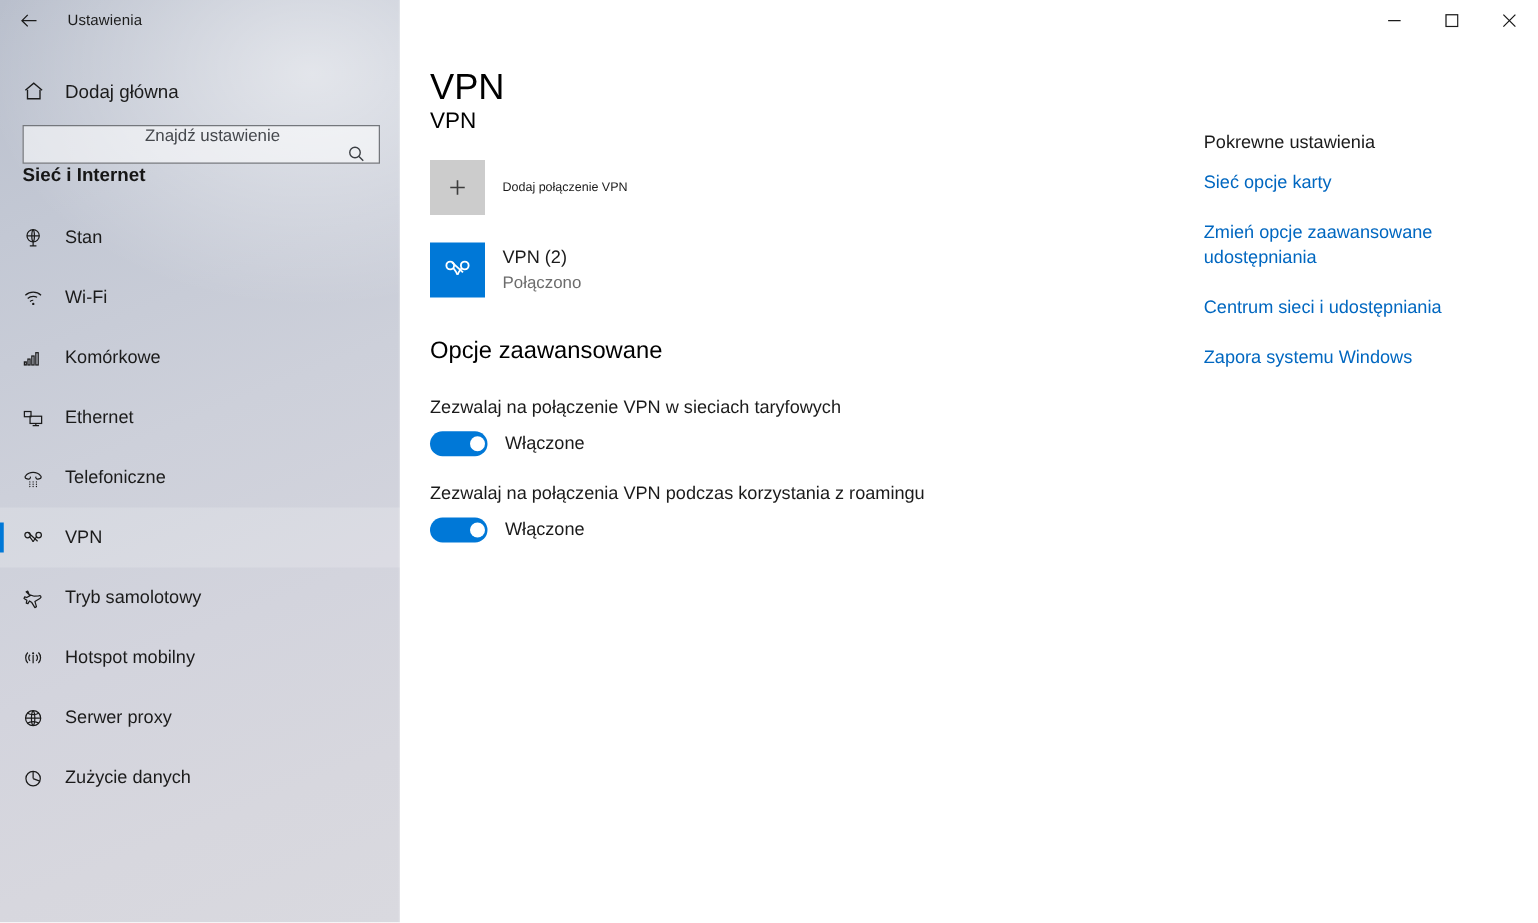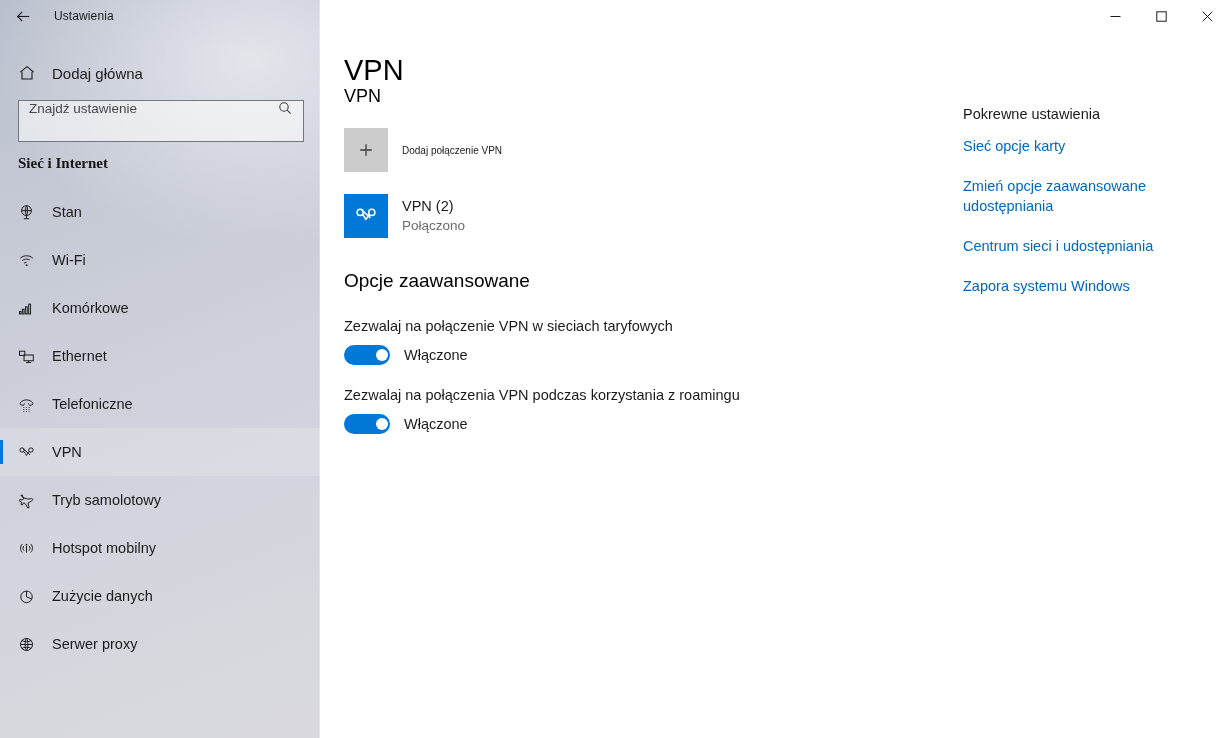--- a/index.html
+++ b/index.html
@@ -121,26 +121,27 @@
   }
 
   
   .search-wrap {
     margin: 6px 16px 0 18px;
     height: 30px;
     position: relative;
   }
   .search-box {
     width: 286px;
-    height: 42px;
+    height: 31px;
     background: rgba(255,255,255,0.55);
     border: 1px solid #74777c;
     display: flex;
-    align-items: flex-start;
+    align-items: flex-end;
     padding: 0 10px;
+    flex-direction: column;
   }
   .search-box input {
     flex: 1;
     border: none;
     outline: none;
     background: transparent;
     font-family: "Liberation Sans", sans-serif;
     font-size: 13.5px;
     color: #1b1b1b;
   }
@@ -152,24 +153,22 @@
     justify-content: center;
     color: #3a3d42;
   }
 
   
   .nav-section-title {
     font-size: 15px;
     font-weight: bold;
     color: #161616;
     padding: 0 0 0 18px;
-    margin-top: 22px;
     height: 22px;
     line-height: 22px;
-    font-family: Liberation Serif, serif;
   }
 
   
   .nav-list { margin-top: 14px; }
   .nav-item {
     position: relative;
     height: 48px;
     display: flex;
     align-items: center;
     padding-left: 18px;
@@ -500,40 +499,40 @@
               <path d="M9 6.3v7.1"></path>
               <circle cx="9" cy="4.9" r=".95" fill="#1b1b1b" stroke="none"></circle>
             </svg>
           </span>
           <span class="nav-label">Hotspot mobilny</span>
         </div>
 
         <div class="nav-item">
           <span class="nav-ico">
             <svg width="17" height="17" viewBox="0 0 18 18" fill="none" stroke="#1b1b1b" stroke-width="1.05">
-              <circle cx="9" cy="9.4" r="6.1"></circle>
-              <path d="M9 9.4V3.3"></path>
-              <path d="M9 9.4 14.6 11.6"></path>
-            </svg>
-          </span>
-          <span class="nav-label">Zużycie danych</span>
-        </div>
-
-        <div class="nav-item">
-          <span class="nav-ico">
-            <svg width="17" height="17" viewBox="0 0 18 18" fill="none" stroke="#1b1b1b" stroke-width="1.05">
               <circle cx="9" cy="9" r="6.4"></circle>
               <path d="M2.6 9h12.8"></path>
               <path d="M9 2.6c1.9 2 1.9 10.8 0 12.8"></path>
               <path d="M9 2.6c-1.9 2-1.9 10.8 0 12.8"></path>
               <path d="M4 4.7c1.4.9 3.1 1.4 5 1.4s3.6-.5 5-1.4"></path>
               <path d="M4 13.3c1.4-.9 3.1-1.4 5-1.4s3.6.5 5 1.4"></path>
             </svg>
           </span>
           <span class="nav-label">Serwer proxy</span>
+        </div>
+
+        <div class="nav-item">
+          <span class="nav-ico">
+            <svg width="17" height="17" viewBox="0 0 18 18" fill="none" stroke="#1b1b1b" stroke-width="1.05">
+              <circle cx="9" cy="9.4" r="6.1"></circle>
+              <path d="M9 9.4V3.3"></path>
+              <path d="M9 9.4 14.6 11.6"></path>
+            </svg>
+          </span>
+          <span class="nav-label">Zużycie danych</span>
         </div>
 
       </div>
     </div>
 
     <div class="content">
       <div class="content-inner">
         <div class="page-title">VPN</div>
       </div>
 

